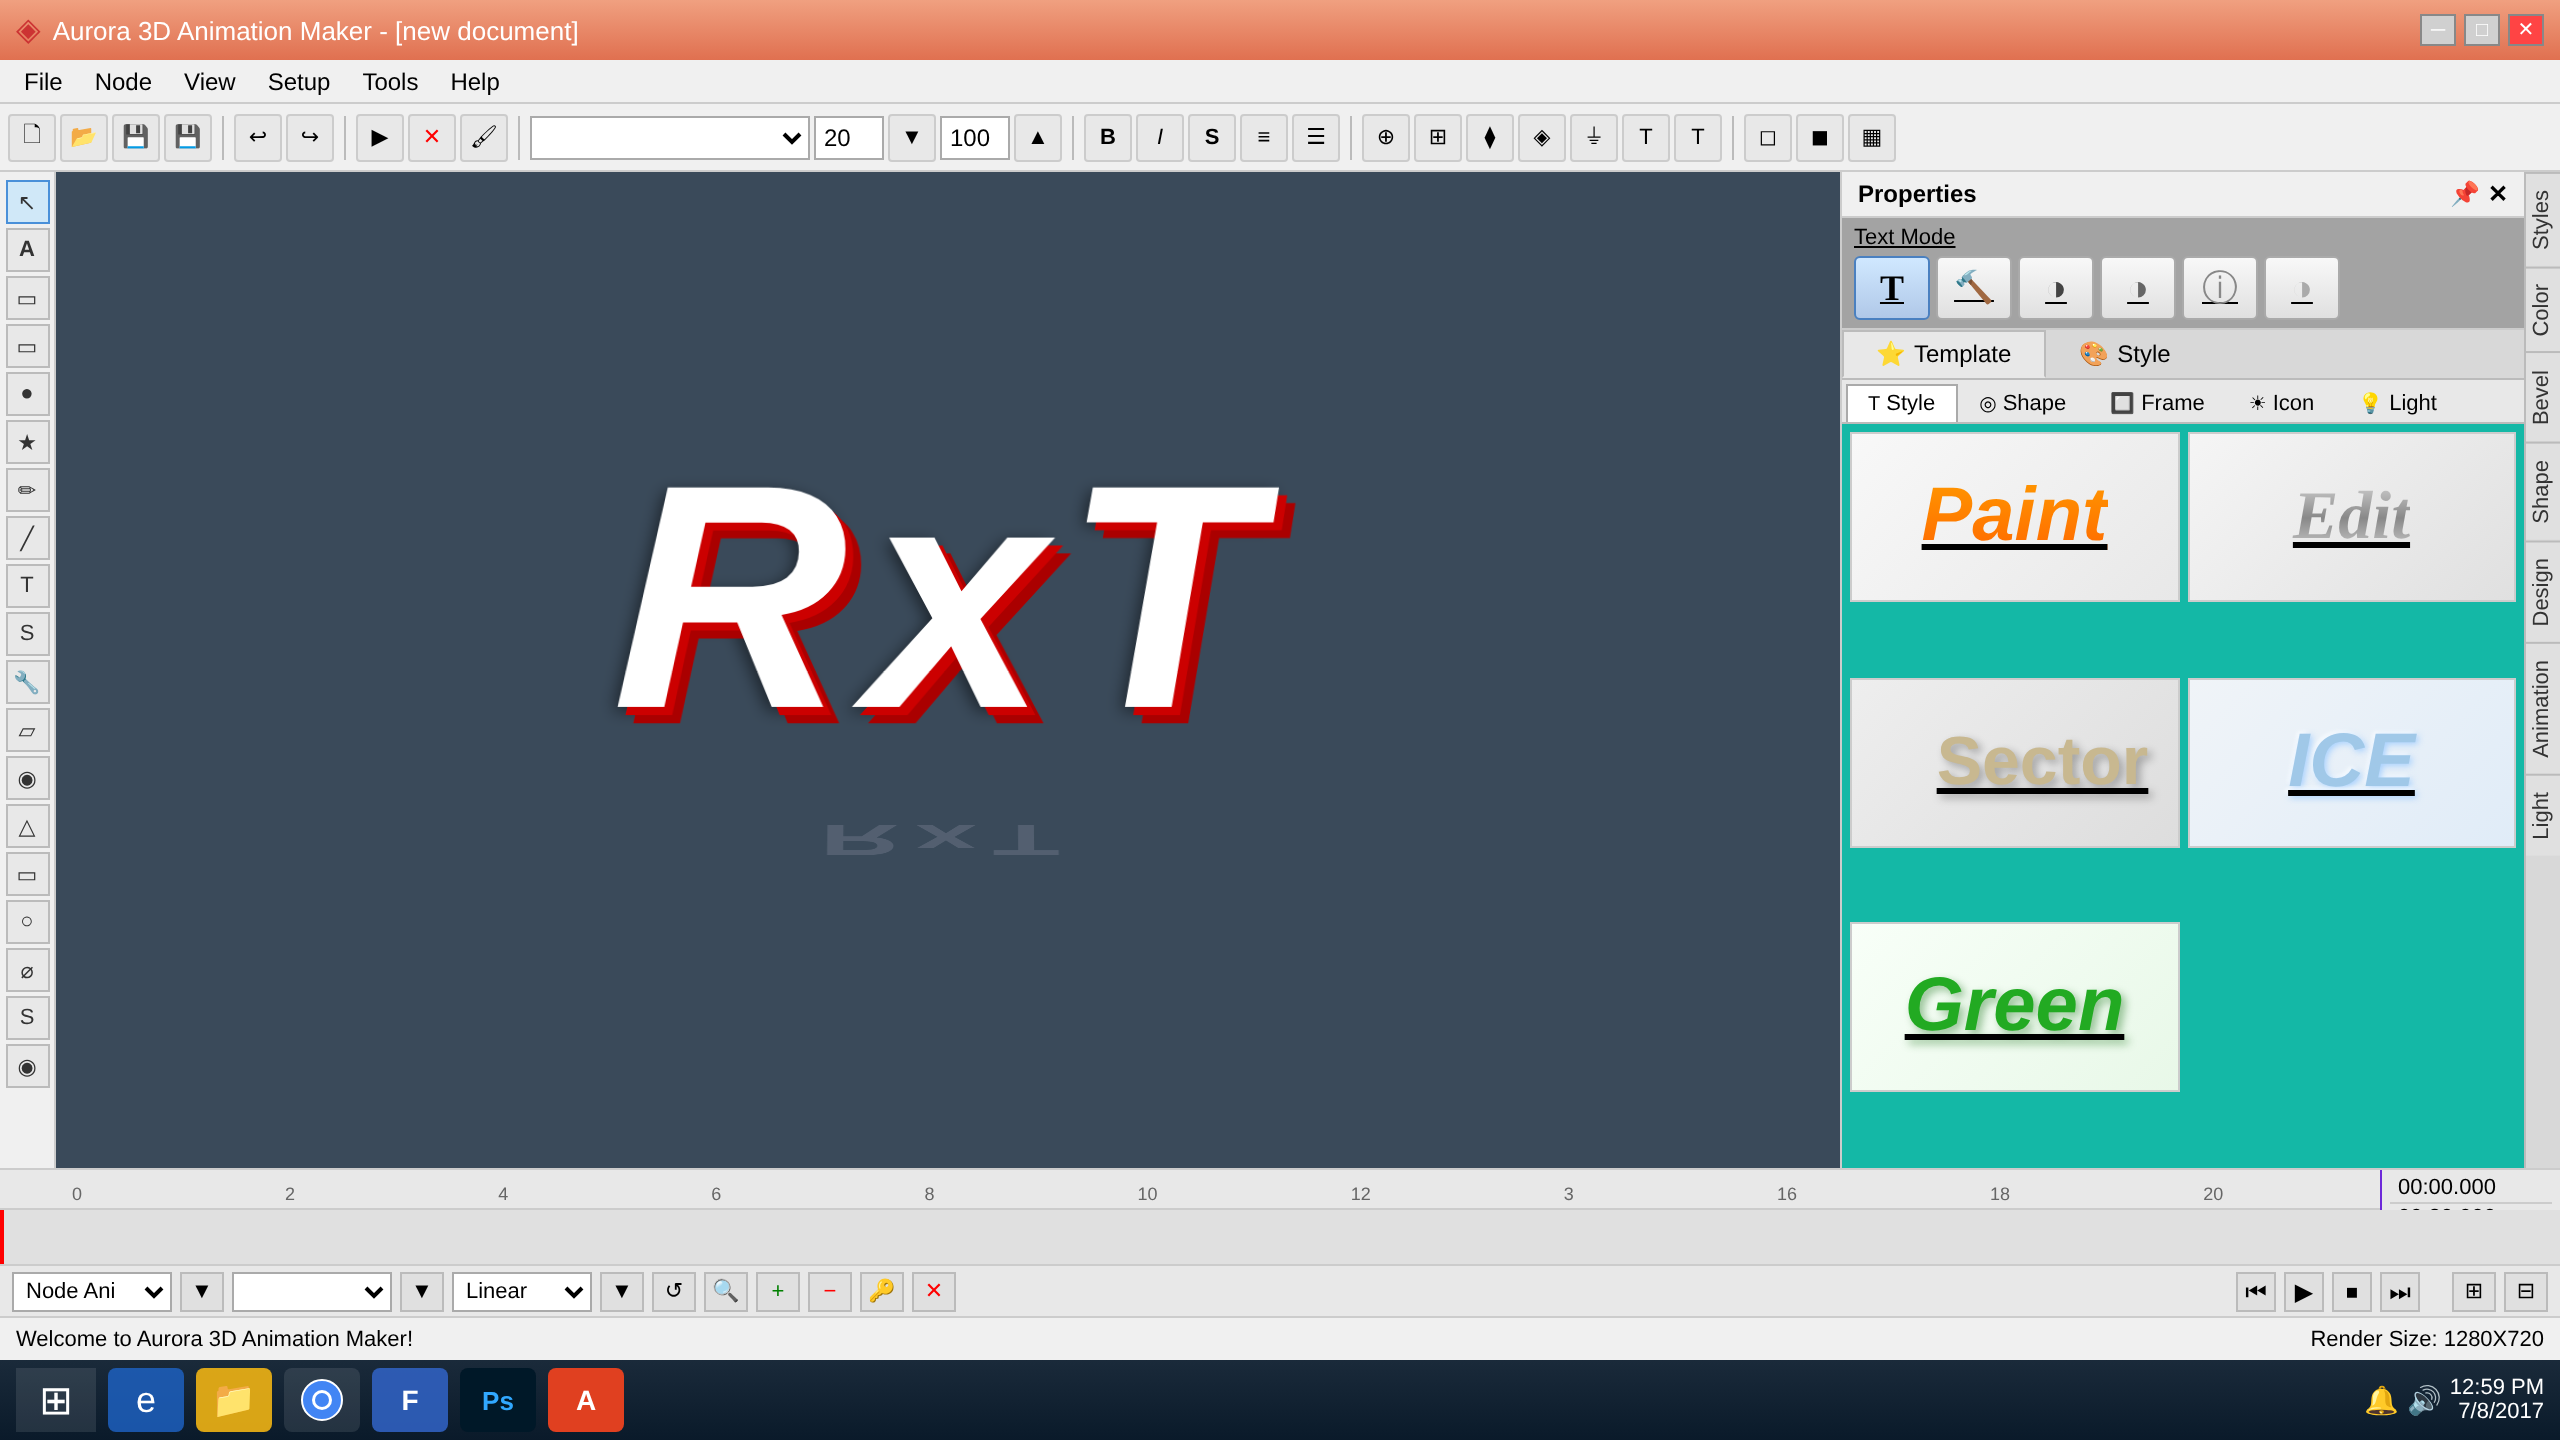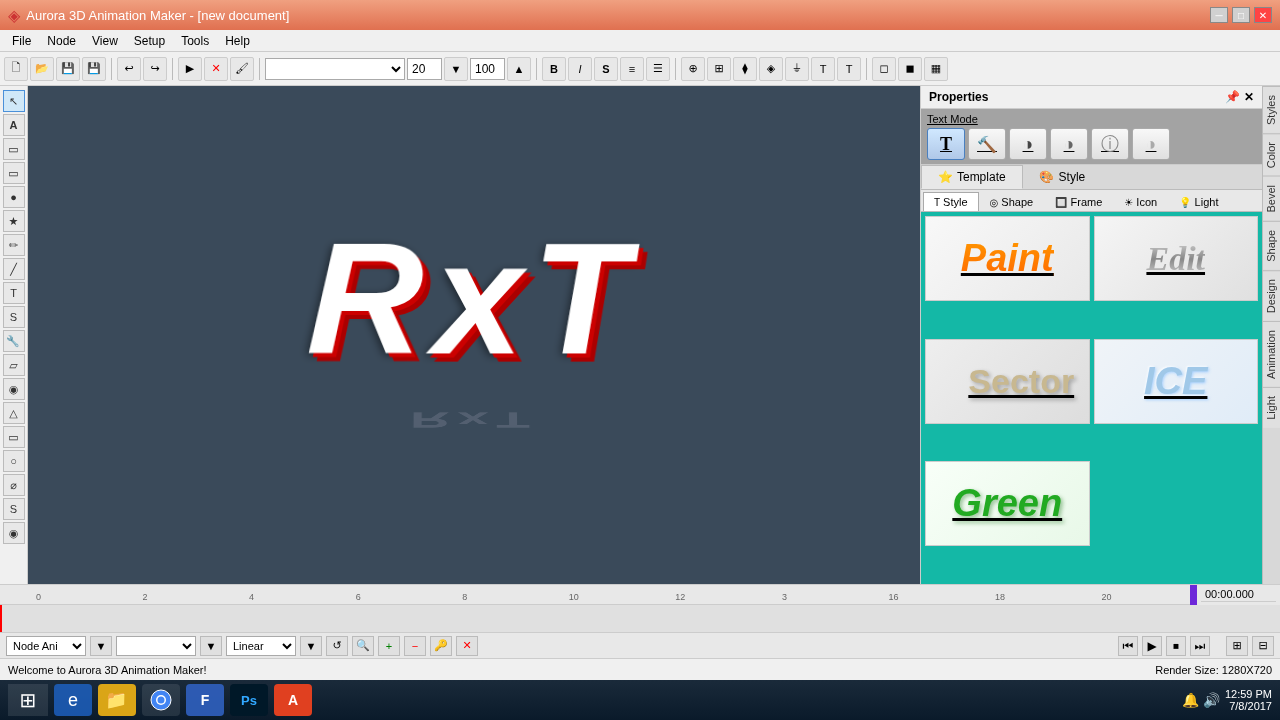--- a/index.html
+++ b/index.html
@@ -634,21 +634,21 @@
       <div class="ruler-mark" style="left:18%;">4</div>
       <div class="ruler-mark" style="left:27%;">6</div>
       <div class="ruler-mark" style="left:36%;">8</div>
       <div class="ruler-mark" style="left:45%;">10</div>
       <div class="ruler-mark" style="left:54%;">12</div>
       <div class="ruler-mark" style="left:63%;">3</div>
       <div class="ruler-mark" style="left:72%;">16</div>
       <div class="ruler-mark" style="left:81%;">18</div>
       <div class="ruler-mark" style="left:90%;">20</div>
     </div>
-    <div id="time-display" style="position:absolute;right:0;top:0;width:90px;background:#e8e8e8;border-left:7px solid #6d28d9;">
+    <div id="time-display" style="position:absolute;right:0;top:0;width:90px;background:#e8e8e8;border-left:1px solid #6d28d9;">
       <div style="font-size:11px;padding:1px 4px;">00:00.000</div>
       <div style="font-size:11px;padding:1px 4px;border-top:1px solid #ccc;">00:20.000</div>
     </div>
   </div>
   <div id="timeline-track">
     <div id="time-indicator"></div>
   </div>
 </div>
 
 <div id="control-bar">

